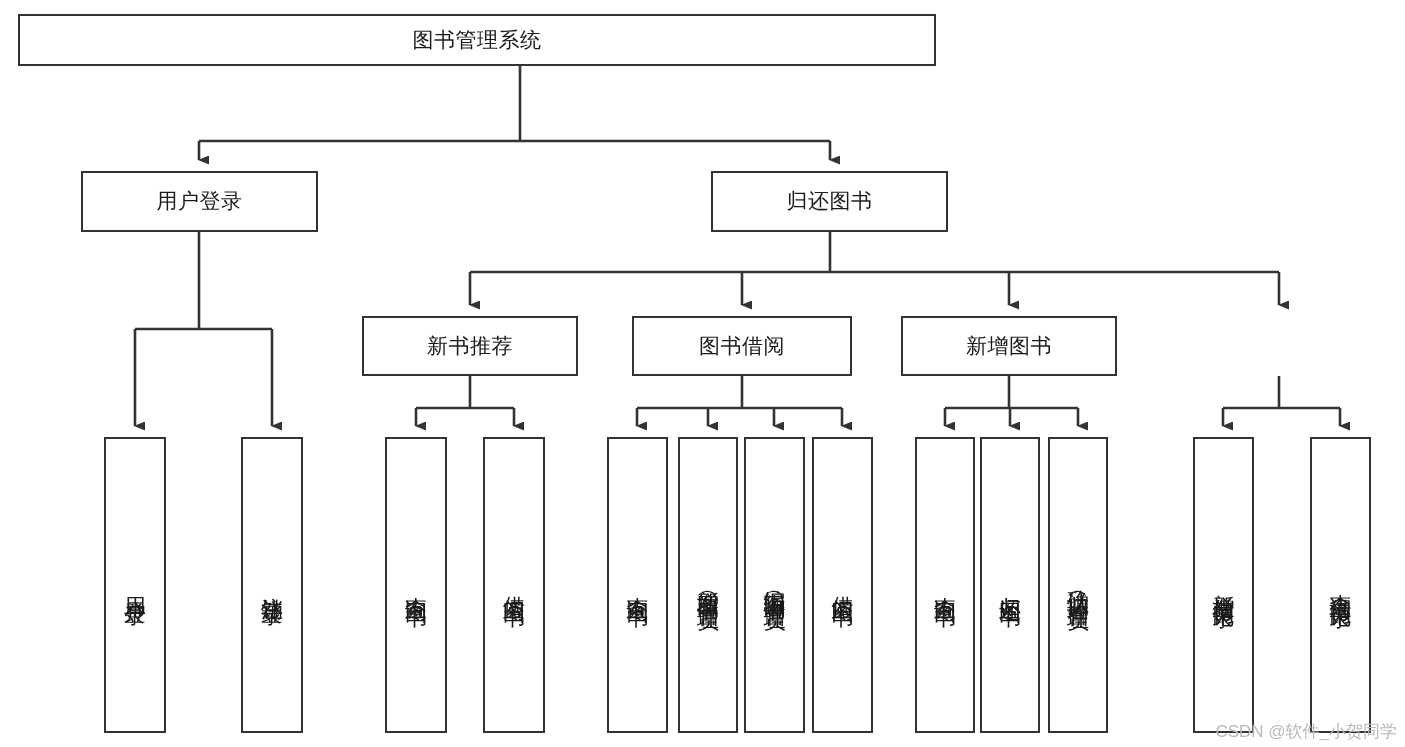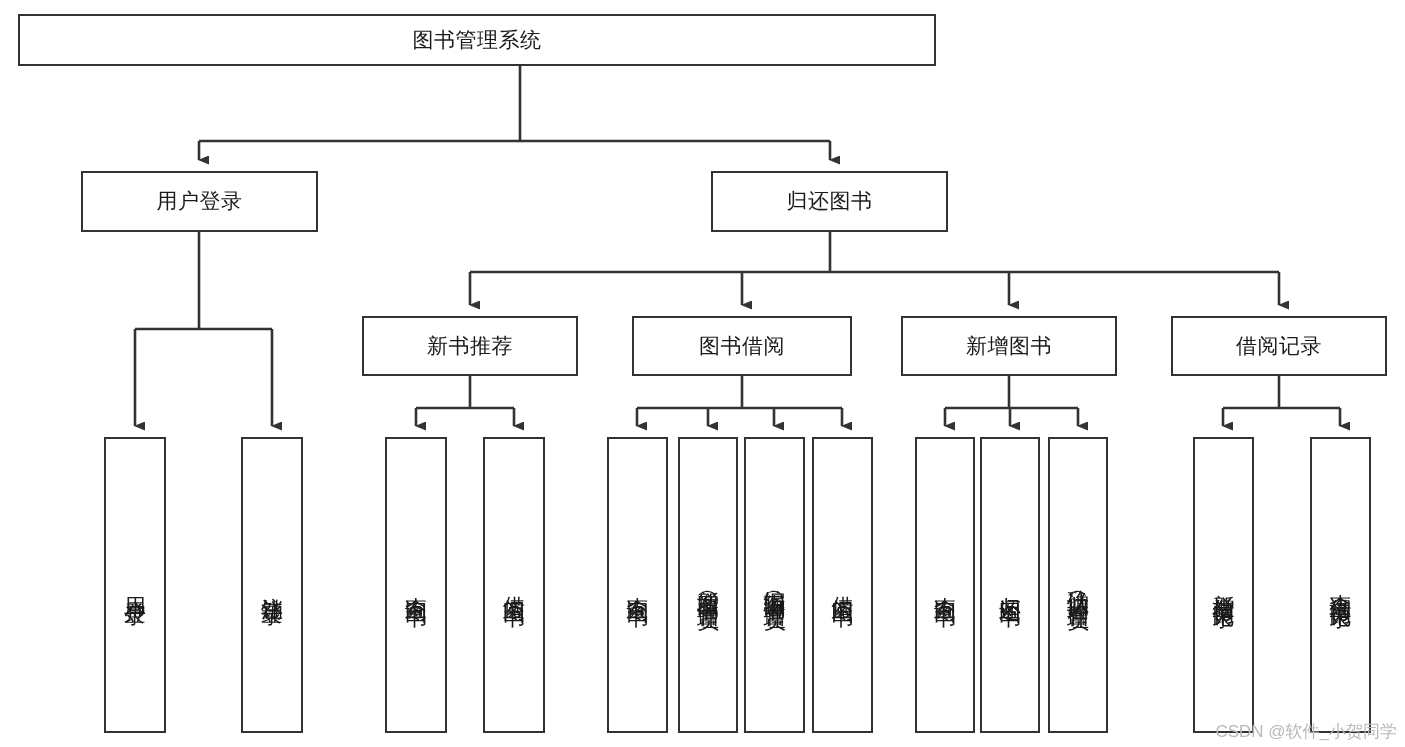--- a/index.html
+++ b/index.html
@@ -137,23 +137,20 @@
 
   <div class="node-box" style="left:362px; top:316px; width:216px; height:60px;">
     <span class="node-label">新书推荐</span>
   </div>
   <div class="node-box" style="left:632px; top:316px; width:220px; height:60px;text-align:right;">
     <span class="node-label">图书借阅</span>
   </div>
   <div class="node-box" style="left:901px; top:316px; width:216px; height:60px;">
     <span class="node-label">新增图书</span>
   </div>
-  <div class="node-box" style="left:1171px; top:316px; width:216px; height:60px;">
-    <span class="node-label">借阅记录</span>
-  </div>
 
   <div class="node-box vertical" style="left:104px; top:437px; width:62px; height:296px;">
     <span class="node-label">用户登录</span>
   </div>
   <div class="node-box vertical" style="left:241px; top:437px; width:62px; height:296px;">
     <span class="node-label">注销登录</span>
   </div>
   <div class="node-box vertical" style="left:385px; top:437px; width:62px; height:296px;">
     <span class="node-label">查询图书</span>
   </div>

